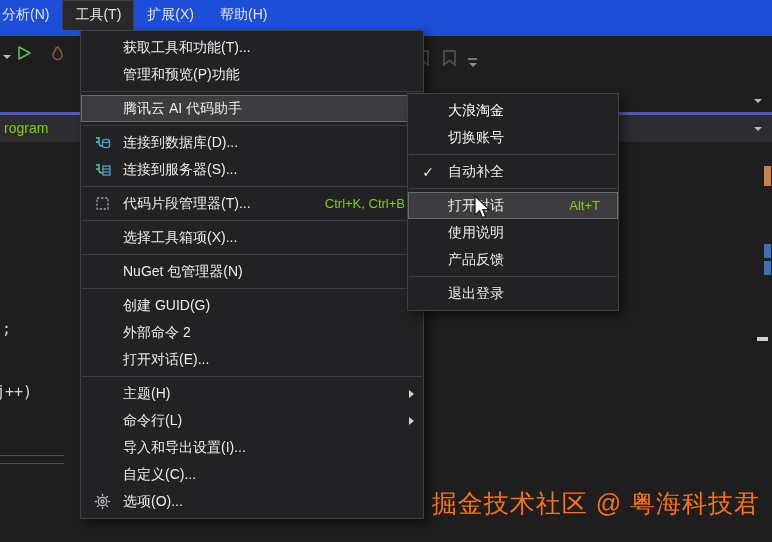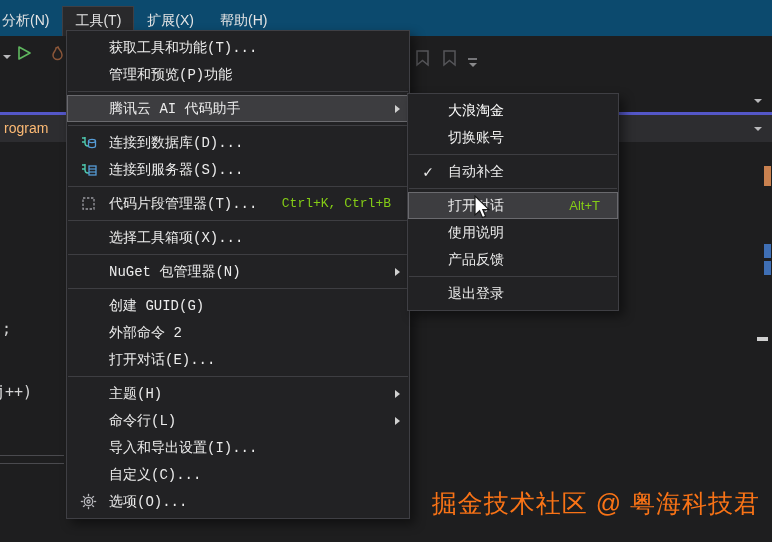--- a/index.html
+++ b/index.html
@@ -6,21 +6,21 @@
   html,body { margin:0; padding:0; }
   body {
     width:772px; height:542px; overflow:hidden; position:relative;
     background:#1e1e1f; color:#e8e8e8;
     font-family:"Liberation Sans","DejaVu Sans",sans-serif;
   }
 
   
   .menubar {
     position:absolute; left:0; top:0; right:0; height:36px;
-    background:#0c4a6e; display:flex; align-items:flex-end;
+    background:#1d4ed8; display:flex; align-items:flex-start;
     font-size:14px; z-index:6;
   }
   .mb-item { padding:6px 13px; color:#e4e4e4; white-space:nowrap; }
   .mb-item:first-child { padding-left:2px; }
   .mb-item.active {
     background:#29292b; box-shadow:inset 1px 1px 0 #3f3f44, inset -1px 0 0 #3f3f44;
   }
   .search-group { position:absolute; left:428px; top:0; height:36px; display:flex; align-items:center; gap:7px; color:#dcdcdc; font-size:14px; }
   .caret-down { width:0; height:0; border-left:4px solid transparent; border-right:4px solid transparent; border-top:4px solid #b9b9bb; }
   .project-chip {
@@ -35,41 +35,41 @@
   .tb-flame { position:absolute; left:50px; top:46px; opacity:.75; }
   .tb-bm1 { position:absolute; left:414px; top:49px; opacity:.55; }
   .tb-bm2 { position:absolute; left:441px; top:49px; opacity:.55; }
   .tb-overflow { position:absolute; left:468px; top:58px; opacity:.7; display:flex; flex-direction:column; align-items:center; gap:3px; }
   .tb-overflow .bar { width:9px; height:2px; background:#9a9a9e; }
 
   
   .accent-line { position:absolute; left:0; right:0; top:112px; height:3px; background:#5457c8; z-index:1; }
   .tab-caret { position:absolute; right:10px; top:99px; z-index:1; }
   .navbar { position:absolute; left:0; right:0; top:115px; height:27px; background:#2d2d30; z-index:1; }
-  .nav-text { position:absolute; left:4px; top:5px; font-size:14px; color:#fdba74; }
+  .nav-text { position:absolute; left:4px; top:5px; font-size:14px; color:#84cc16; }
   .nav-caret { position:absolute; right:10px; top:12px; }
 
   
   .code-frag { position:absolute; font-family:"DejaVu Sans Mono","Liberation Mono",monospace; font-size:15px; color:#d4d4d4; z-index:0; }
   .frag1 { left:2px; top:320px; }
   .frag2 { left:-4px; top:383px; }
   .split-line { position:absolute; left:0; width:64px; height:1px; background:#4a4a4e; z-index:0; }
   .sl1 { top:455px; } .sl2 { top:463px; }
   .scroll-mark { position:absolute; z-index:0; }
   .mark-orange { right:1px; top:166px; width:7px; height:20px; background:#c9814f; }
   .mark-blue1 { right:1px; top:244px; width:7px; height:14px; background:#3f6fb5; }
   .mark-blue2 { right:1px; top:261px; width:7px; height:14px; background:#3f6fb5; }
   .mark-white { right:4px; top:337px; width:11px; height:4px; background:#cfcfcf; }
 
   
   .menu-panel {
     position:absolute; background:#222224; border:1px solid #3f3f44;
     padding:3px 0; z-index:10; box-shadow:5px 5px 10px rgba(0,0,0,.45);
   }
-  .tools-panel { left:66px; top:30px; width:344px;font-family:Liberation Mono, monospace; }
+  .tools-panel { left:80px; top:30px; width:344px; }
   .ai-panel { left:407px; top:93px; width:212px; z-index:12; }
   .menu-row { height:27px; display:flex; align-items:center; font-size:14px; color:#ececec; position:relative; }
   .menu-row .gutter { width:42px; flex:none; display:flex; justify-content:center; align-items:center; }
   .ai-panel .menu-row .gutter { width:40px; }
   .menu-row .label { flex:1; white-space:nowrap; }
   .menu-row .shortcut { font-size:13px; color:#84cc16; margin-right:18px; white-space:nowrap;text-align:right; }
   .ai-panel .menu-row .shortcut { }
   .menu-row .sub-arrow { width:0; height:0; border-left:5px solid #d0d0d0; border-top:4px solid transparent; border-bottom:4px solid transparent; margin-right:9px; }
   .menu-row.hl { background:#3d3d40; box-shadow:inset 0 0 0 1px #6a6a6e; }
   .menu-row.disabled .label { color:#ffffff; }

